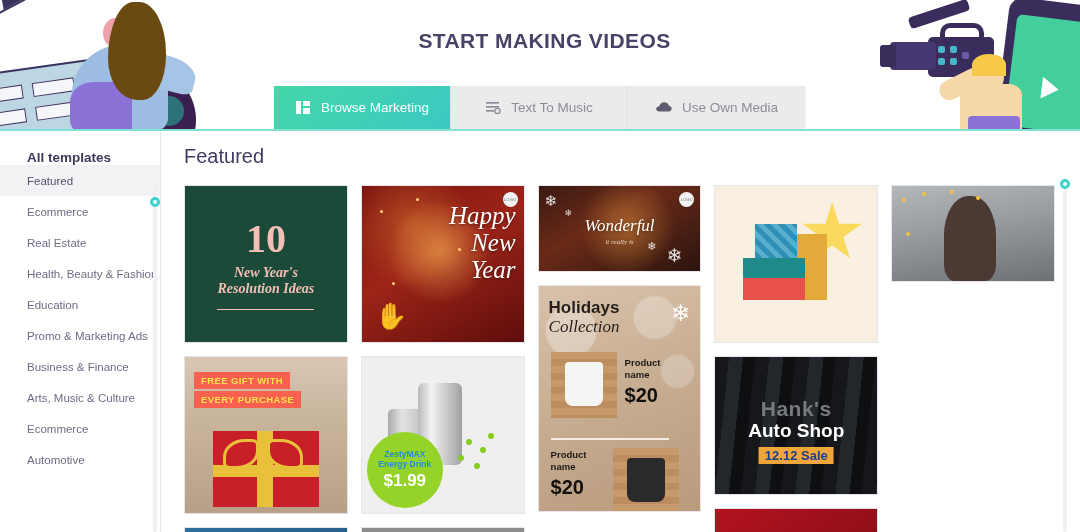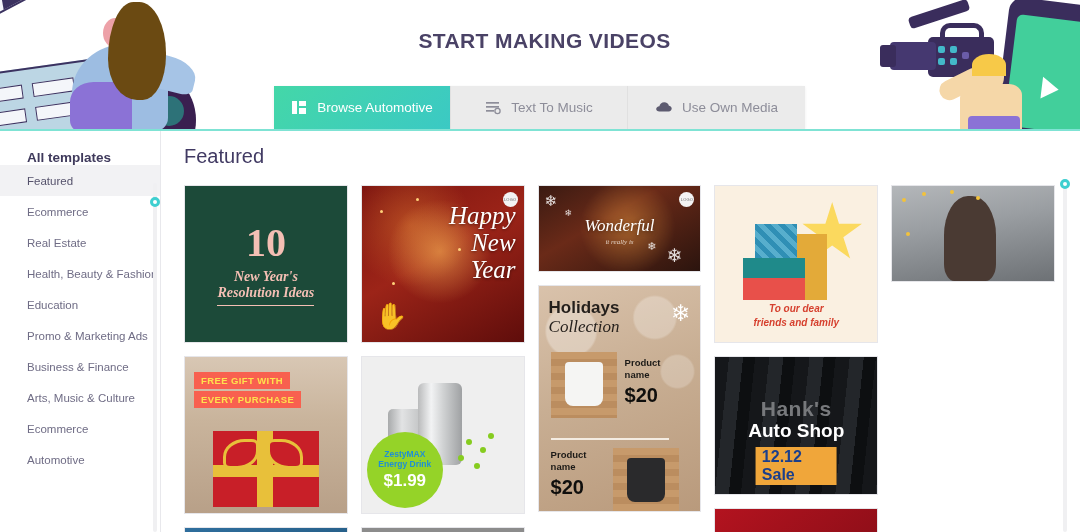--- a/index.html
+++ b/index.html
@@ -235,21 +235,21 @@
   .c-newyear10 {
     height: 156px; background: #1c4a39;
     display: flex; flex-direction: column;
     align-items: center; justify-content: center;
     color: #f4bfb4; font-family: "Liberation Serif", serif;
   }
   .c-newyear10 .big { font-size: 40px; font-weight: bold; line-height: 1; }
   .c-newyear10 .l1 { font-size: 14px; font-style: italic; font-weight: bold; margin-top: 6px; }
   .c-newyear10 .l2 {
     font-size: 14px; font-style: italic; font-weight: bold;
-    border-bottom: 1.5px solid #f4bfb4; padding-bottom: 4px;
+    border-bottom: 1.5px solid #f4bfb4; padding-bottom: 12px;
   }
 
   .c-happyny {
     height: 156px;
     background:
       radial-gradient(circle at 48% 42%, rgba(255,190,90,0.55) 0%, rgba(170,30,15,0.0) 42%),
       radial-gradient(circle at 30% 25%, rgba(255,160,60,0.35) 0%, rgba(120,15,10,0) 38%),
       linear-gradient(150deg,#7d1410 0%, #9c2418 45%, #5f0d0b 100%);
     position: relative;
   }
@@ -390,21 +390,21 @@
   .c-hanks .t1 {
     position: absolute; left: 0; right: 0; top: 40px; text-align: center;
     color: #77797c; font-size: 21px; font-weight: bold; letter-spacing: .5px;
   }
   .c-hanks .t2 {
     position: absolute; left: 0; right: 0; top: 63px; text-align: center;
     color: #ffffff; font-size: 19px; font-weight: bold;
   }
   .c-hanks .sale {
     position: absolute; left: 50%; transform: translateX(-50%); top: 90px;
-    background: #f0a63a; color: #1b3f8c; font-size: 16px; font-weight: bold;
+    background: #f0a63a; color: #1b3f8c; font-size: 13px; font-weight: bold;
     padding: 1px 6px;
   }
 
   .c-brownies {
     height: 263px; position: relative;
     background:
       radial-gradient(circle at 40% 60%, rgba(120,72,38,0.55) 0 30%, rgba(0,0,0,0) 60%),
       linear-gradient(165deg,#4b3426 0%, #3a2418 38%, #6b4a30 62%, #241710 100%);
   }
   .c-brownies .holly {
@@ -517,21 +517,21 @@
   <div id="tabs">
 
     <div class="tab active" id="tab-0">
       <span class="tab-icon">
         <svg width="17" height="17" viewBox="0 0 17 17">
           <rect x="1" y="2" width="5" height="13" fill="#ffffff"></rect>
           <rect x="8" y="2" width="7" height="5" fill="#ffffff"></rect>
           <rect x="8" y="9" width="7" height="6" fill="#ffffff"></rect>
         </svg>
       </span>
-      <span>Browse Automotive</span>
+      <span>Browse Marketing</span>
     </div>
 
     <div class="tab" id="tab-1">
       <span class="tab-icon">
         <svg width="17" height="17" viewBox="0 0 17 17">
           <rect x="1" y="3" width="13" height="1.7" fill="#8d8d99"></rect>
           <rect x="1" y="7" width="13" height="1.7" fill="#8d8d99"></rect>
           <rect x="1" y="11" width="8" height="1.7" fill="#8d8d99"></rect>
           <circle cx="12.5" cy="12" r="2.6" fill="none" stroke="#8d8d99" stroke-width="1.3"></circle>
         </svg>
@@ -693,24 +693,20 @@
         </div>
       </div>
 
       <div class="card">
         <div class="c-gifts">
           <div class="star"></div>
           <div class="bx b-gold"></div>
           <div class="bx b-blue"></div>
           <div class="bx b-teal"></div>
           <div class="bx b-red"></div>
-          <div class="cap">
-            <div>To our dear</div>
-            <div>friends and family</div>
-          </div>
         </div>
       </div>
 
       <div class="card">
         <div class="c-hanks">
           <div class="t1">Hank's</div>
           <div class="t2">Auto Shop</div>
           <div class="sale">12.12 Sale</div>
         </div>
       </div>

